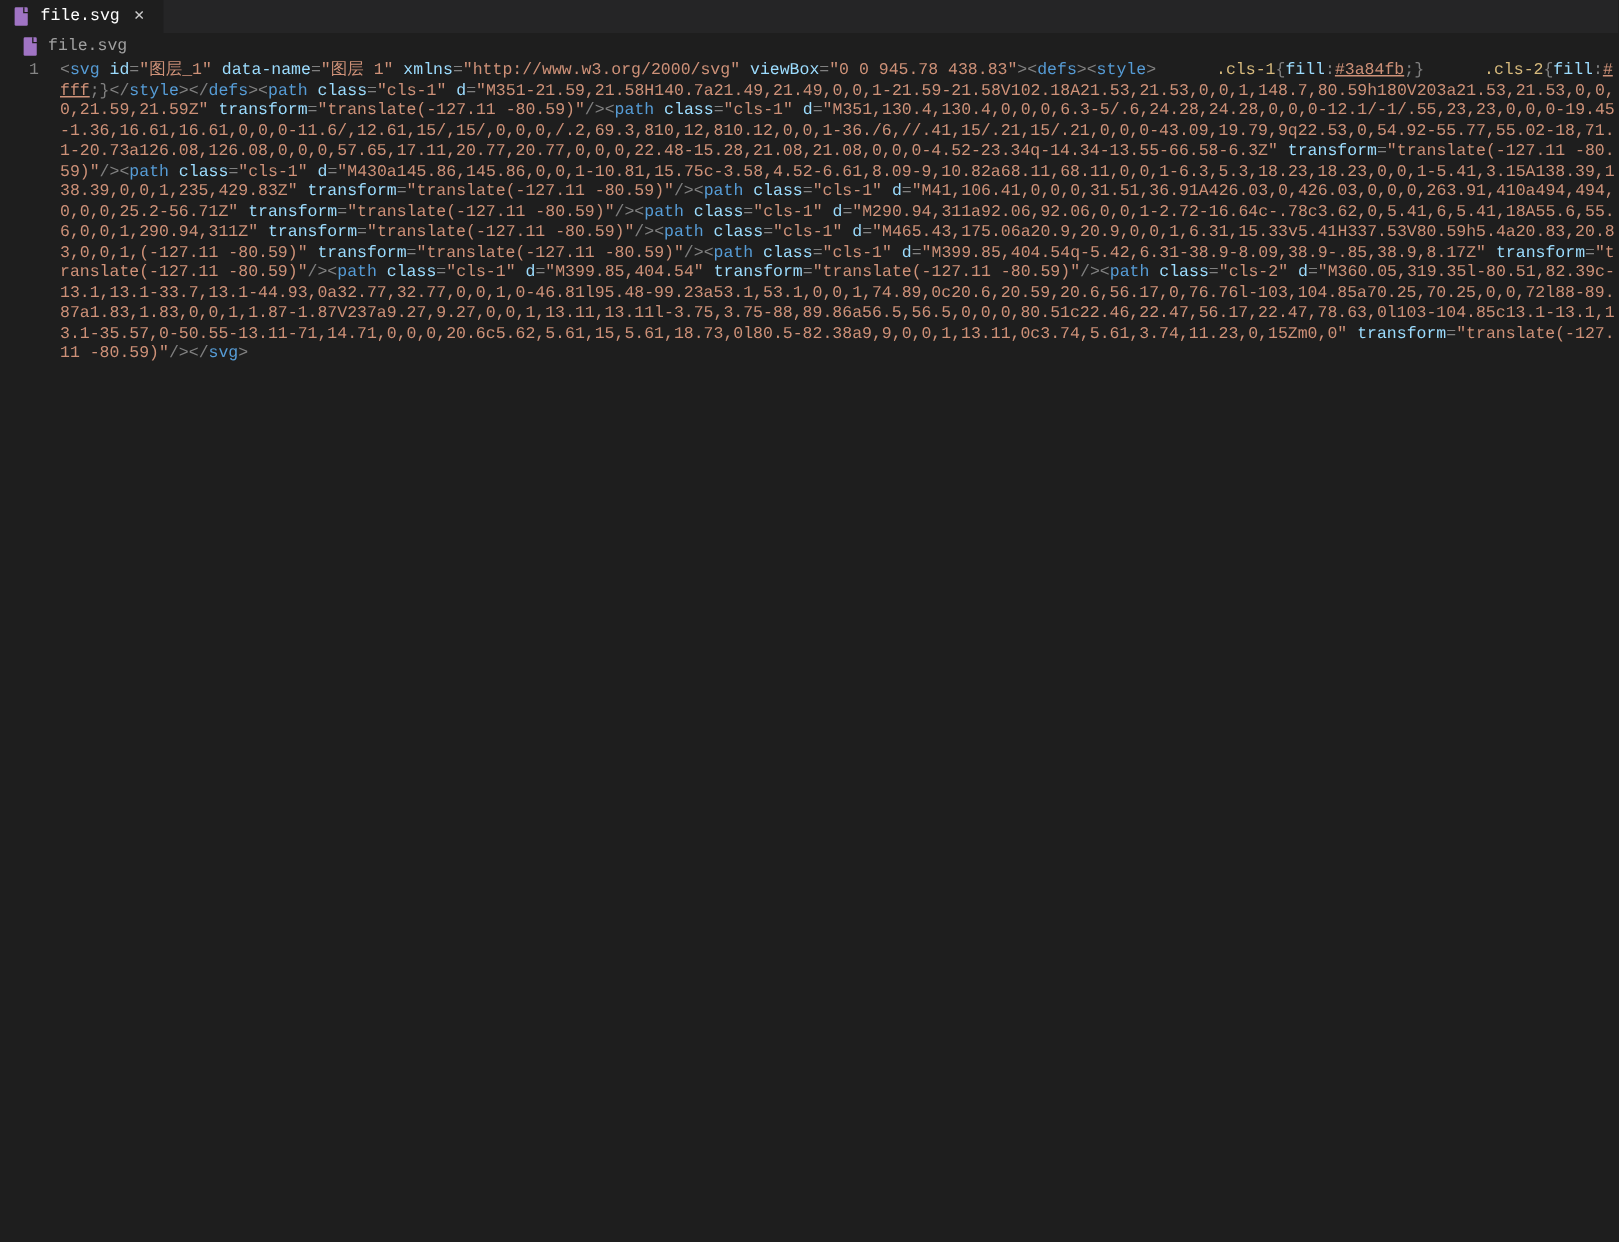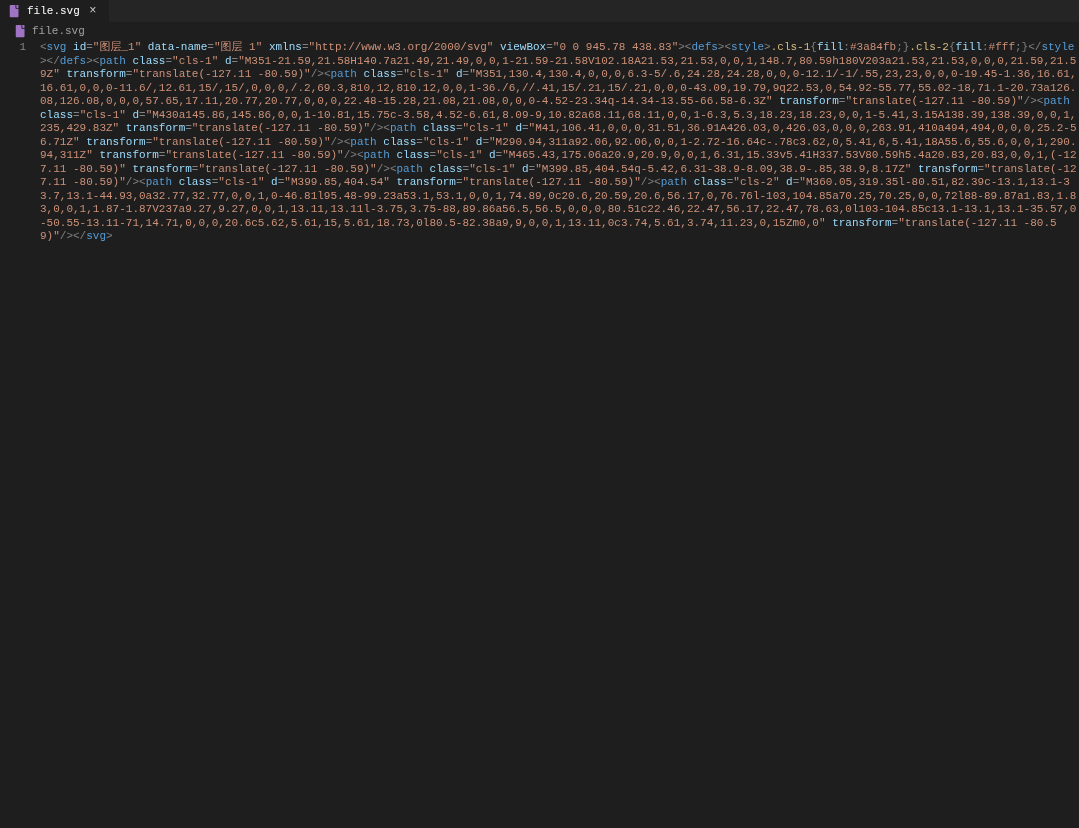--- a/index.html
+++ b/index.html
@@ -85,23 +85,23 @@
   font-size: 11px;
   line-height: 13.5px;
   white-space: pre-wrap;
   word-break: break-all;
   overflow: hidden;
 }
 .tok-tag { color: #569cd6; text-align: center; }
 .tok-attr { color: #9cdcfe; }
 .tok-str { color: #ce9178; }
 .tok-punct { color: #808080; }
-.tok-css-sel { color: #d7ba7d; }
+.tok-css-sel { color: #d7ba7d; margin-left: 40px; }
 .tok-css-prop { color: #9cdcfe; }
-.tok-css-val { color: #ce9178; }
+.tok-css-val { color: #ce9178; text-decoration: underline; }
 </style>
 </head>
 <body>
 
 <div class="tab-bar">
   <div class="tab">
     <span class="tab-icon">
       <svg width="14" height="14" viewBox="0 0 16 16">
           <rect x="2" y="1" width="10" height="14" rx="1" fill="#a074c4"></rect>
           <path d="M9 1v4h4" fill="none" stroke="#1e1e1e" stroke-width="1"></path>

